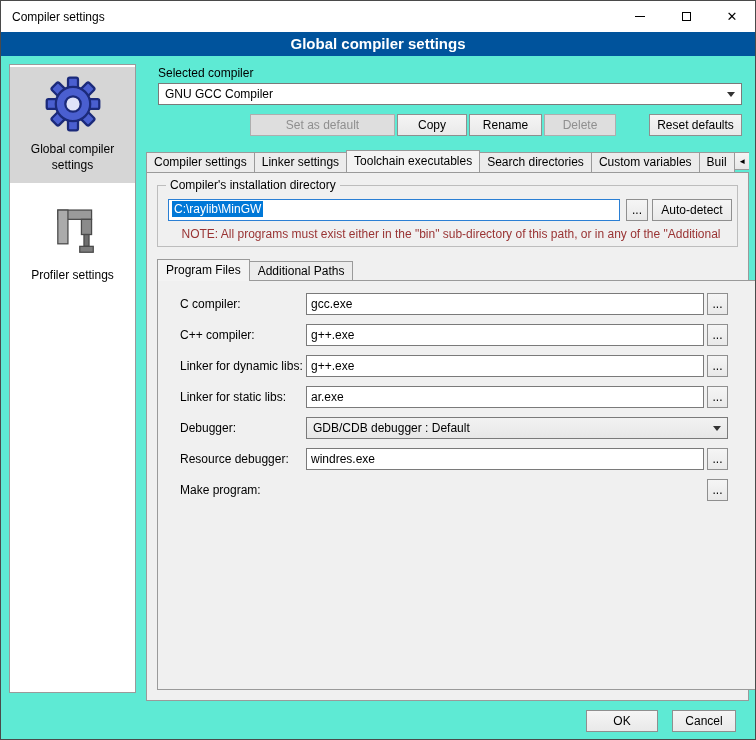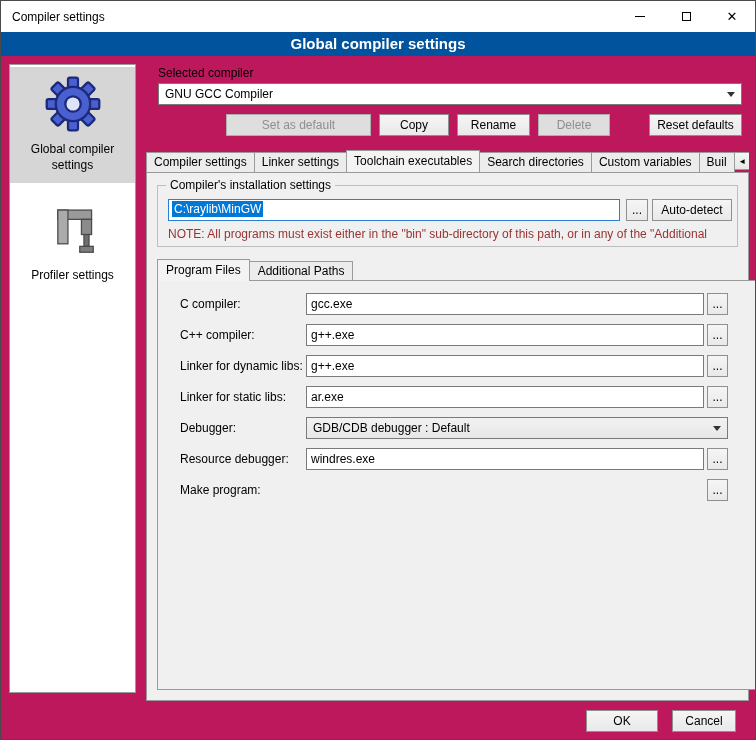--- a/index.html
+++ b/index.html
@@ -1,19 +1,19 @@
 <!DOCTYPE html>
 <html><head>
 <meta charset="utf-8">
 <style>
   * { margin:0; padding:0; box-sizing:border-box; }
   html,body { background:#ffffff; }
   body { font-family:"Liberation Sans", sans-serif; font-size:12px; color:#000; }
 
-  .window { position:relative; width:756px; height:740px; background:#be185d;
+  .window { position:relative; width:756px; height:740px; background:#5eead4;
             border:1px solid #4a4a4a; overflow:hidden; }
 
   
   .titlebar { position:absolute; left:0; top:0; width:754px; height:31px; background:#ffffff;
               display:flex; align-items:center; }
   .title-text { padding-left:11px; font-size:12px; }
   .win-controls { margin-left:auto; display:flex; height:31px; }
   .win-btn { width:46px; height:31px; display:flex; align-items:center; justify-content:center;
              font-size:13px; cursor:default; }
   .glyph-min { width:10px; height:1px; background:#000; display:block; }
@@ -38,21 +38,21 @@
            white-space:nowrap; overflow:hidden; }
   .combo .arrow { position:absolute; right:6px; top:50%; margin-top:-2px; width:0; height:0;
                   border:4px solid transparent; border-top:5px solid #333; }
   .compiler-combo { position:absolute; left:12px; top:26px; width:584px; }
 
   .btn { background:linear-gradient(#f5f5f5,#e9e9e9); border:1px solid #8f8f8f; height:22px;
          display:flex; align-items:center; justify-content:center; font-size:12px; cursor:default;
          white-space:nowrap; }
   .btn.disabled { color:#8f8f8f; background:#dedede; border-color:#aeaeae; }
   .btn-row { position:absolute; left:12px; top:57px; width:584px; height:34px; display:flex;
-             justify-content:flex-end; gap:8px; }
+             justify-content:flex-end; gap:2px; }
   .w-setdefault { width:145px; } .w-copy { width:70px; } .w-rename { width:73px; }
   .w-delete { width:72px; } .w-reset { width:93px; margin-left:31px; }
 
   
   .tabstrip { position:absolute; left:0; top:93px; width:603px; height:22px; display:flex;
               align-items:flex-end; overflow:hidden; }
   .tab { height:20px; line-height:19px; padding:0 7px; background:#ececec; border:1px solid #9a9a9a;
          border-bottom:none; margin-right:-1px; white-space:nowrap; cursor:pointer; }
   .tab.active { height:23px; line-height:21px; background:#f3f3f3; margin-bottom:-1px;
                 position:relative; z-index:4; }
@@ -68,21 +68,21 @@
   .groupbox { position:absolute; left:10px; top:12px; width:581px; height:62px;
               border:1px solid #bdbdbd; }
   .group-label { position:absolute; top:-8px; left:8px; background:#f0f0f0; padding:0 4px; }
   .dir-input { position:absolute; left:10px; top:13px; width:452px; height:22px; background:#fff;
                border:1px solid #2a7fd4; padding:2px 3px; white-space:nowrap; overflow:hidden;
                cursor:text; }
   .selected-text { background:#0078d7; color:#fff; padding:1px 2px; }
   .gb-browse { position:absolute; left:468px; top:13px; width:22px; }
   .gb-autodetect { position:absolute; left:494px; top:13px; width:80px; }
   .note { position:absolute; left:10px; top:41px; width:566px; color:#993333; white-space:nowrap;
-          overflow:hidden; }
+          overflow:hidden;text-align:center; }
 
   
   .subtabs { position:absolute; left:10px; top:86px; height:21px; display:flex; align-items:flex-end; }
   .subtab { height:19px; line-height:18px; padding:0 8px; background:#ececec;
             border:1px solid #9a9a9a; border-bottom:none; margin-right:-1px; cursor:pointer; }
   .subtab.active { height:22px; line-height:20px; background:#f3f3f3; margin-bottom:-1px;
                    position:relative; z-index:4; }
   .subpanel { position:absolute; left:10px; top:107px; width:660px; height:410px;
               border:1px solid #9a9a9a; background:#f0f0f0; z-index:2; }
 
@@ -178,21 +178,21 @@
       <div class="tab">Buil</div>
       <div class="tab-arrows">
         <div class="tab-arrow">◄</div>
 
       </div>
     </div>
 
     <div class="tabpanel">
 
       <div class="groupbox">
-        <span class="group-label">Compiler's installation settings</span>
+        <span class="group-label">Compiler's installation directory</span>
         <div class="dir-input">
           <span class="selected-text">C:\raylib\MinGW</span>
         </div>
         <div class="btn gb-browse">...</div>
         <div class="btn gb-autodetect">Auto-detect</div>
         <div class="note">NOTE: All programs must exist either in the "bin" sub-directory of this path, or in any of the "Additional</div>
       </div>
 
       <div class="subtabs">
         <div class="subtab active">Program Files</div>

